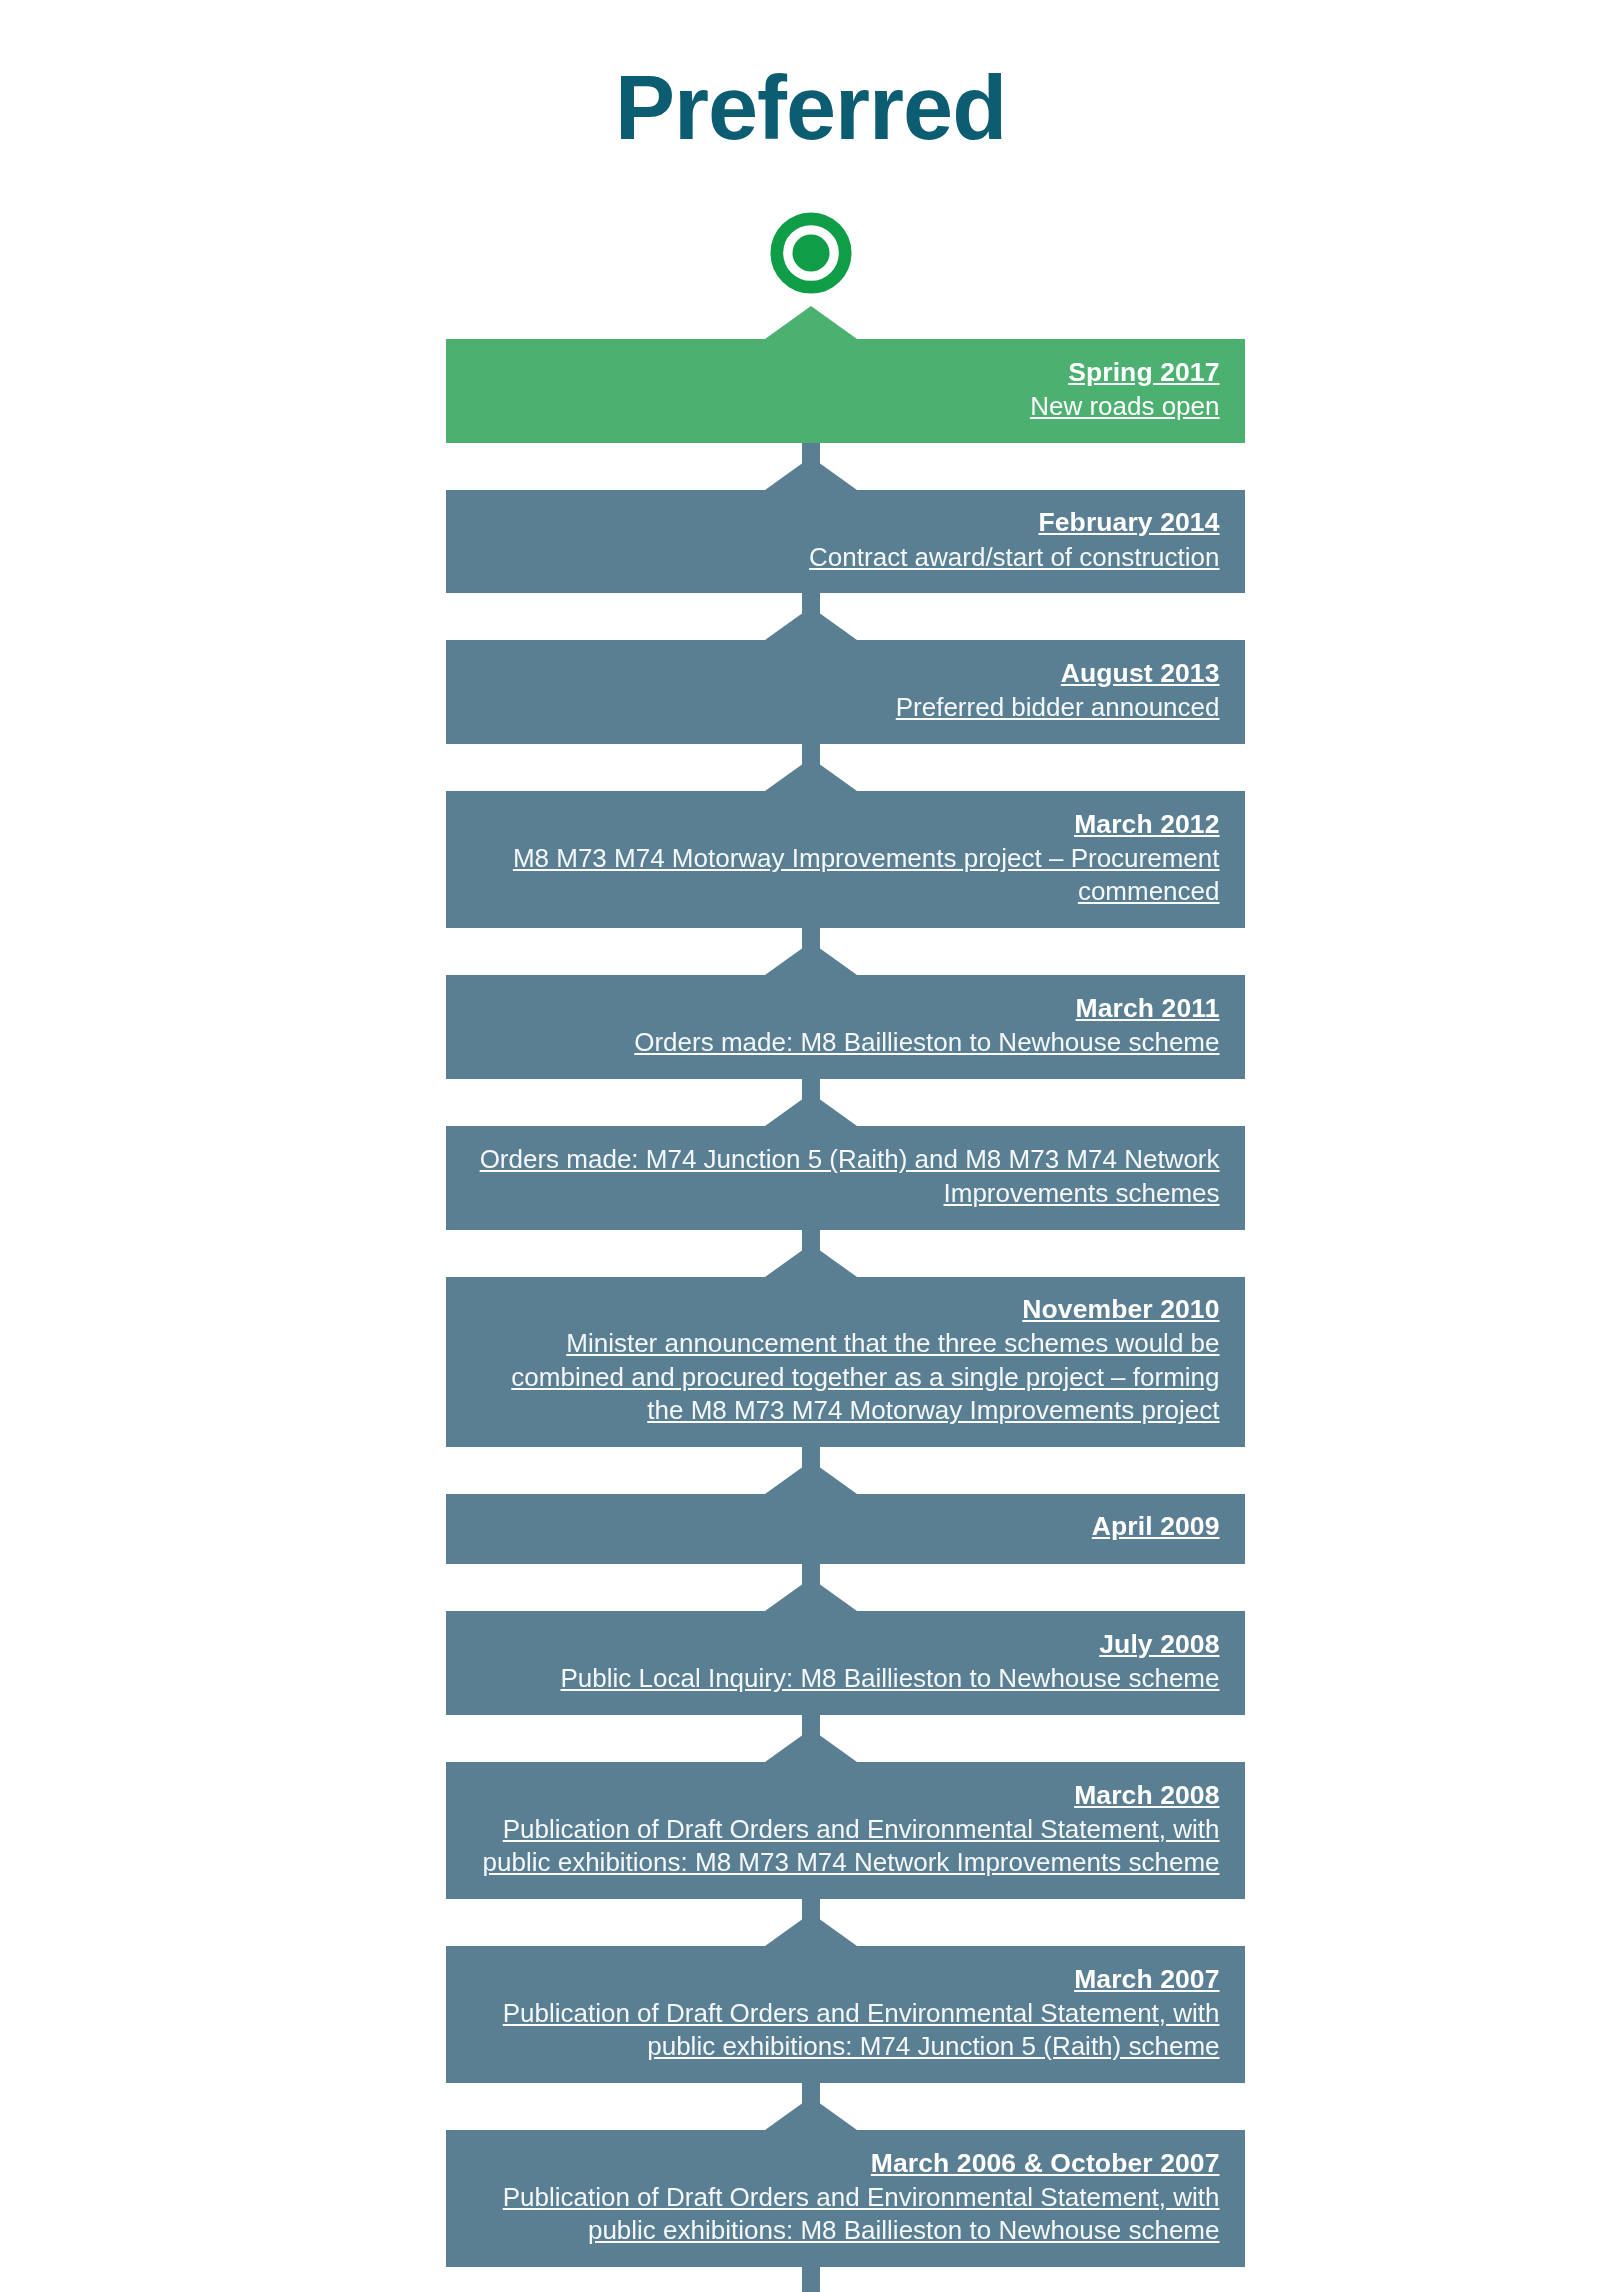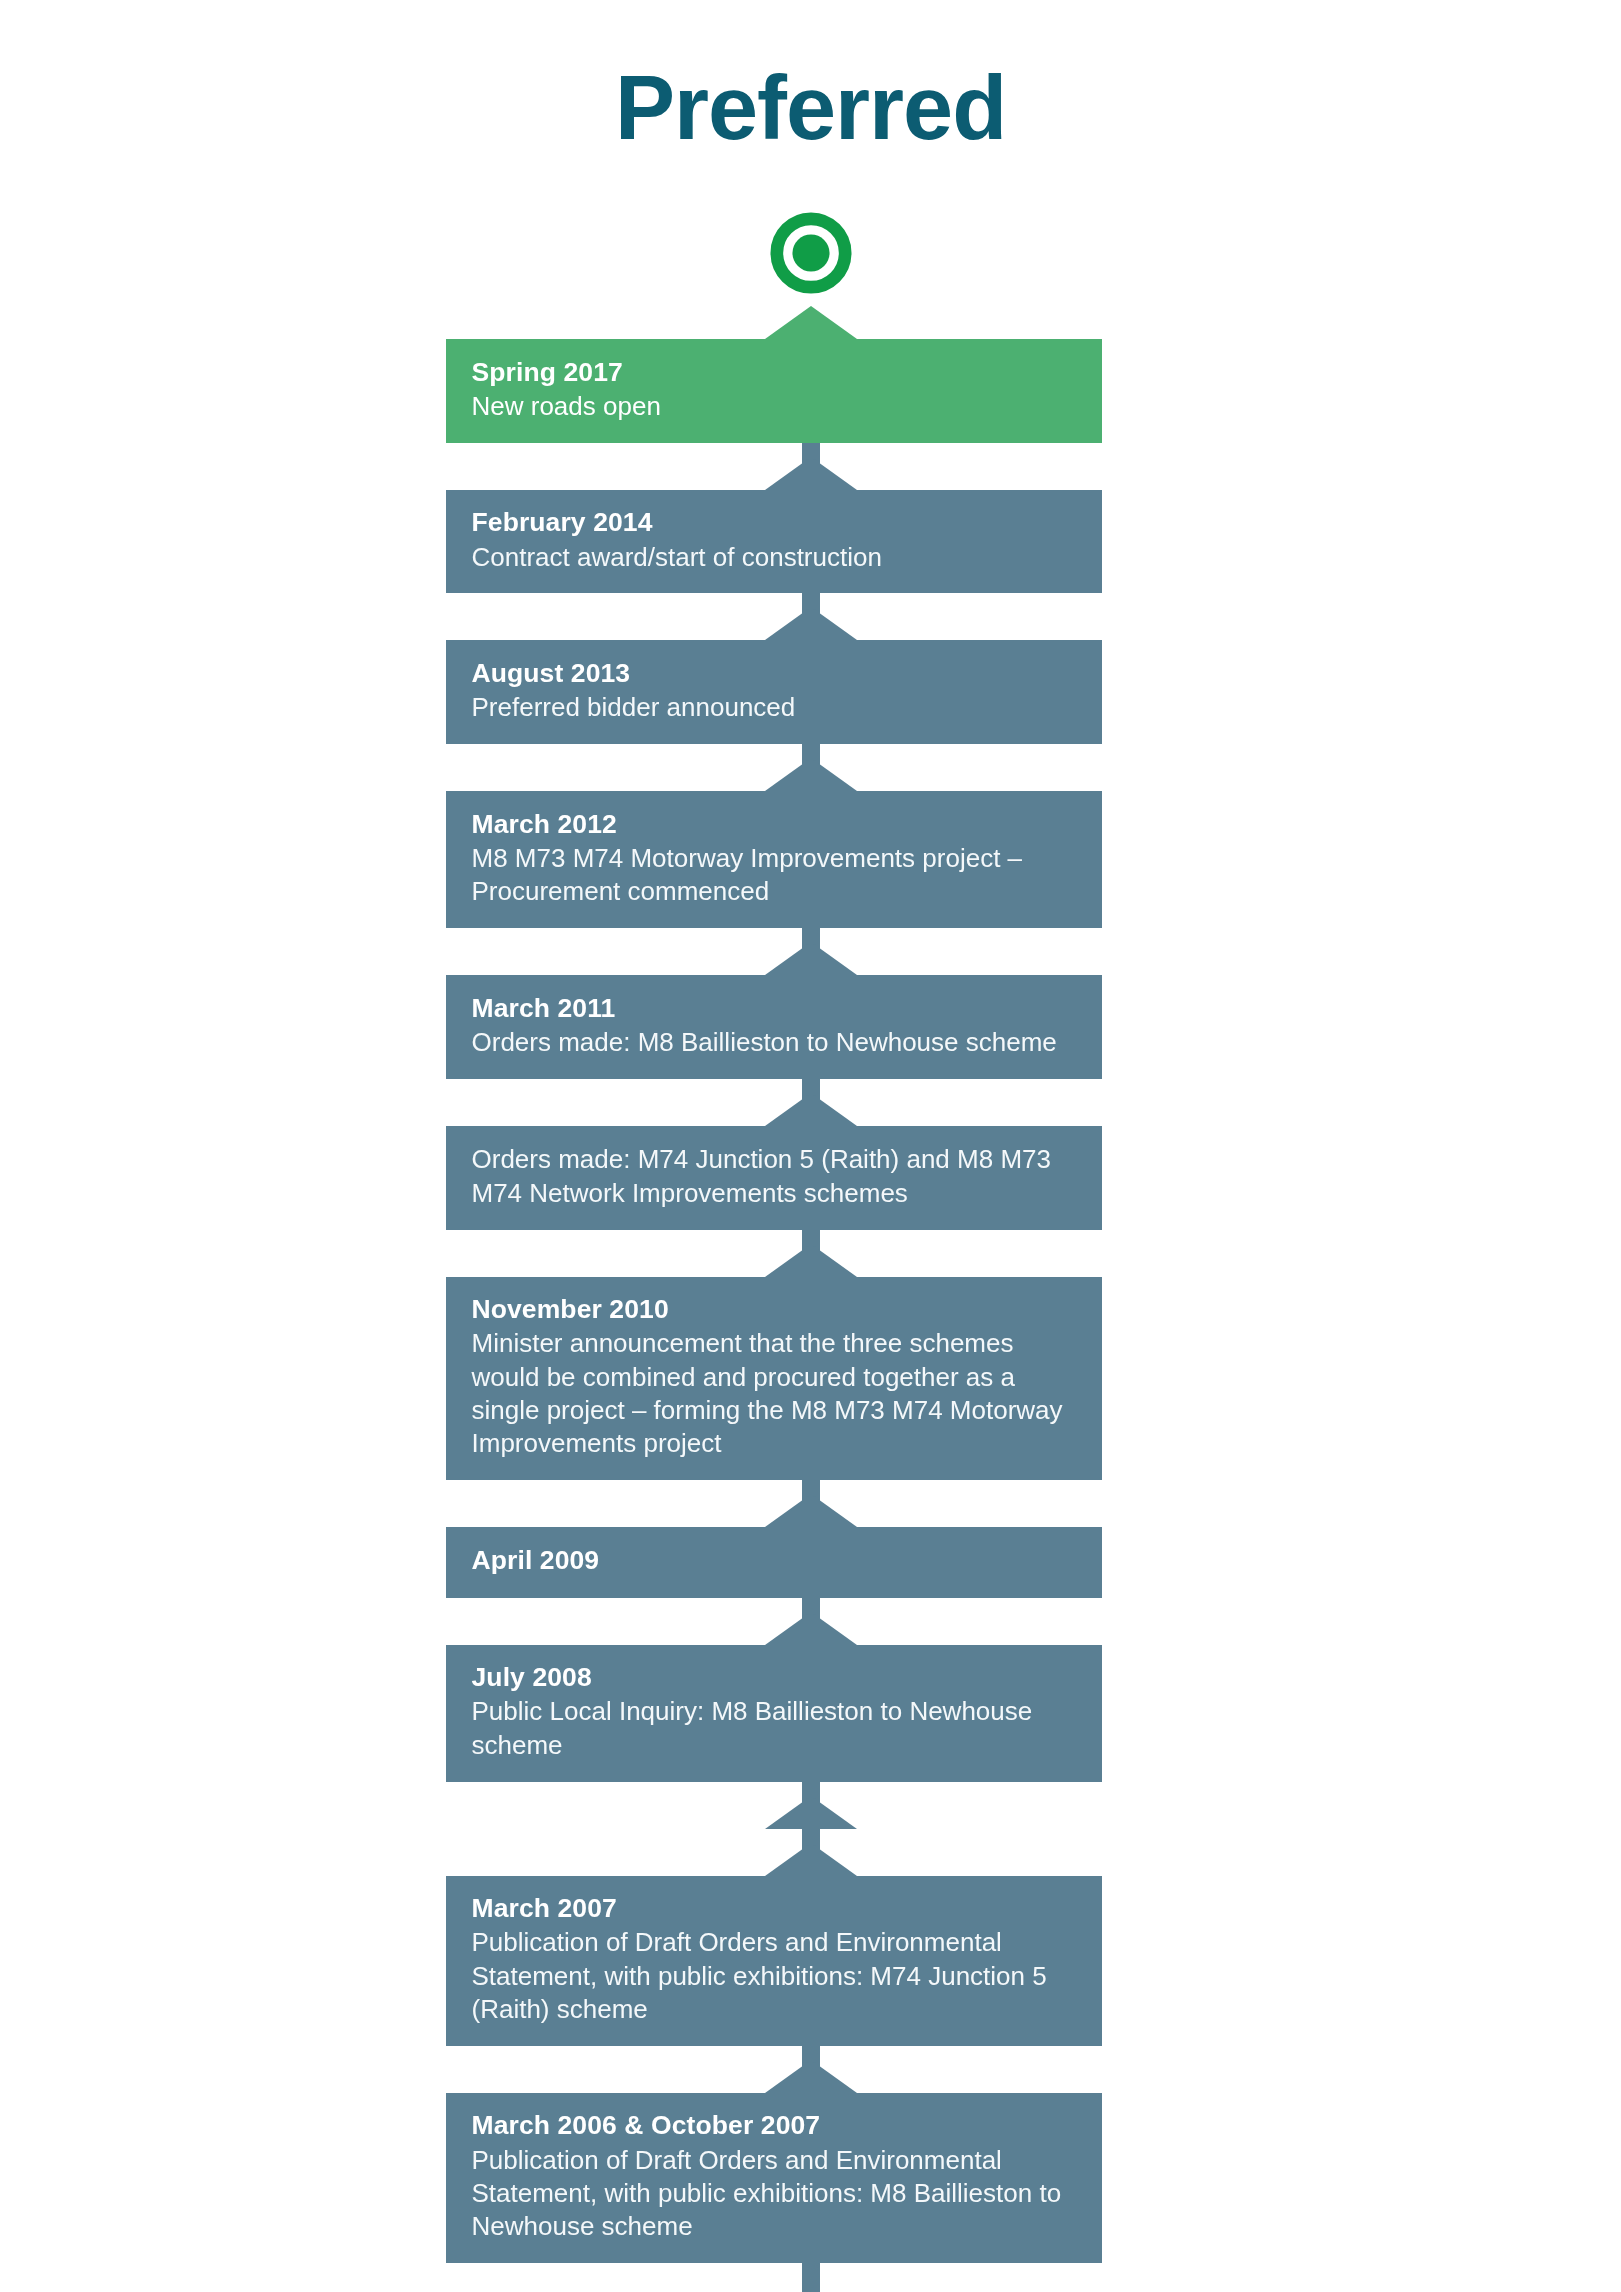--- a/index.html
+++ b/index.html
@@ -96,25 +96,26 @@
   .connector.top-green {
     height: 45px;
   }
   .connector.top-green .head {
     margin-left: -46px;
     border-bottom-color: #4cb071;
   }
 
   .band {
     position: relative;
-    width: 656px;
+    width: 799px;
     background: #5a7f93;
     color: #ffffff;
-    text-align: left;
+    text-align: right;
     padding: 17.6px 25.5px 19.6px 25.5px;
+    text-decoration: underline;
   }
 
   .band.green {
     background: #4cb071;
   }
 
   .band .band-title {
     font-size: 26.5px;
     font-weight: 700;
     line-height: 1.18;
@@ -259,20 +260,24 @@
         <div class="band">
           <div class="band-title">July 2008</div>
           <div class="band-desc">Public Local Inquiry: M8 Baillieston to Newhouse scheme</div>
         </div>
       </div>
       <div class="row">
         <div class="connector">
           <div class="stem" style="background: rgb(90, 127, 147);"></div>
           <div class="head" style="border-bottom-color: rgb(90, 127, 147);"></div>
         </div>
+        <div class="band">
+          <div class="band-title">March 2008</div>
+          <div class="band-desc">Publication of Draft Orders and Environmental Statement, with public exhibitions: M8 M73 M74 Network Improvements scheme</div>
+        </div>
       </div>
       <div class="row">
         <div class="connector">
           <div class="stem" style="background: rgb(90, 127, 147);"></div>
           <div class="head" style="border-bottom-color: rgb(90, 127, 147);"></div>
         </div>
         <div class="band">
           <div class="band-title">March 2007</div>
           <div class="band-desc">Publication of Draft Orders and Environmental Statement, with public exhibitions: M74 Junction 5 (Raith) scheme</div>
         </div>

